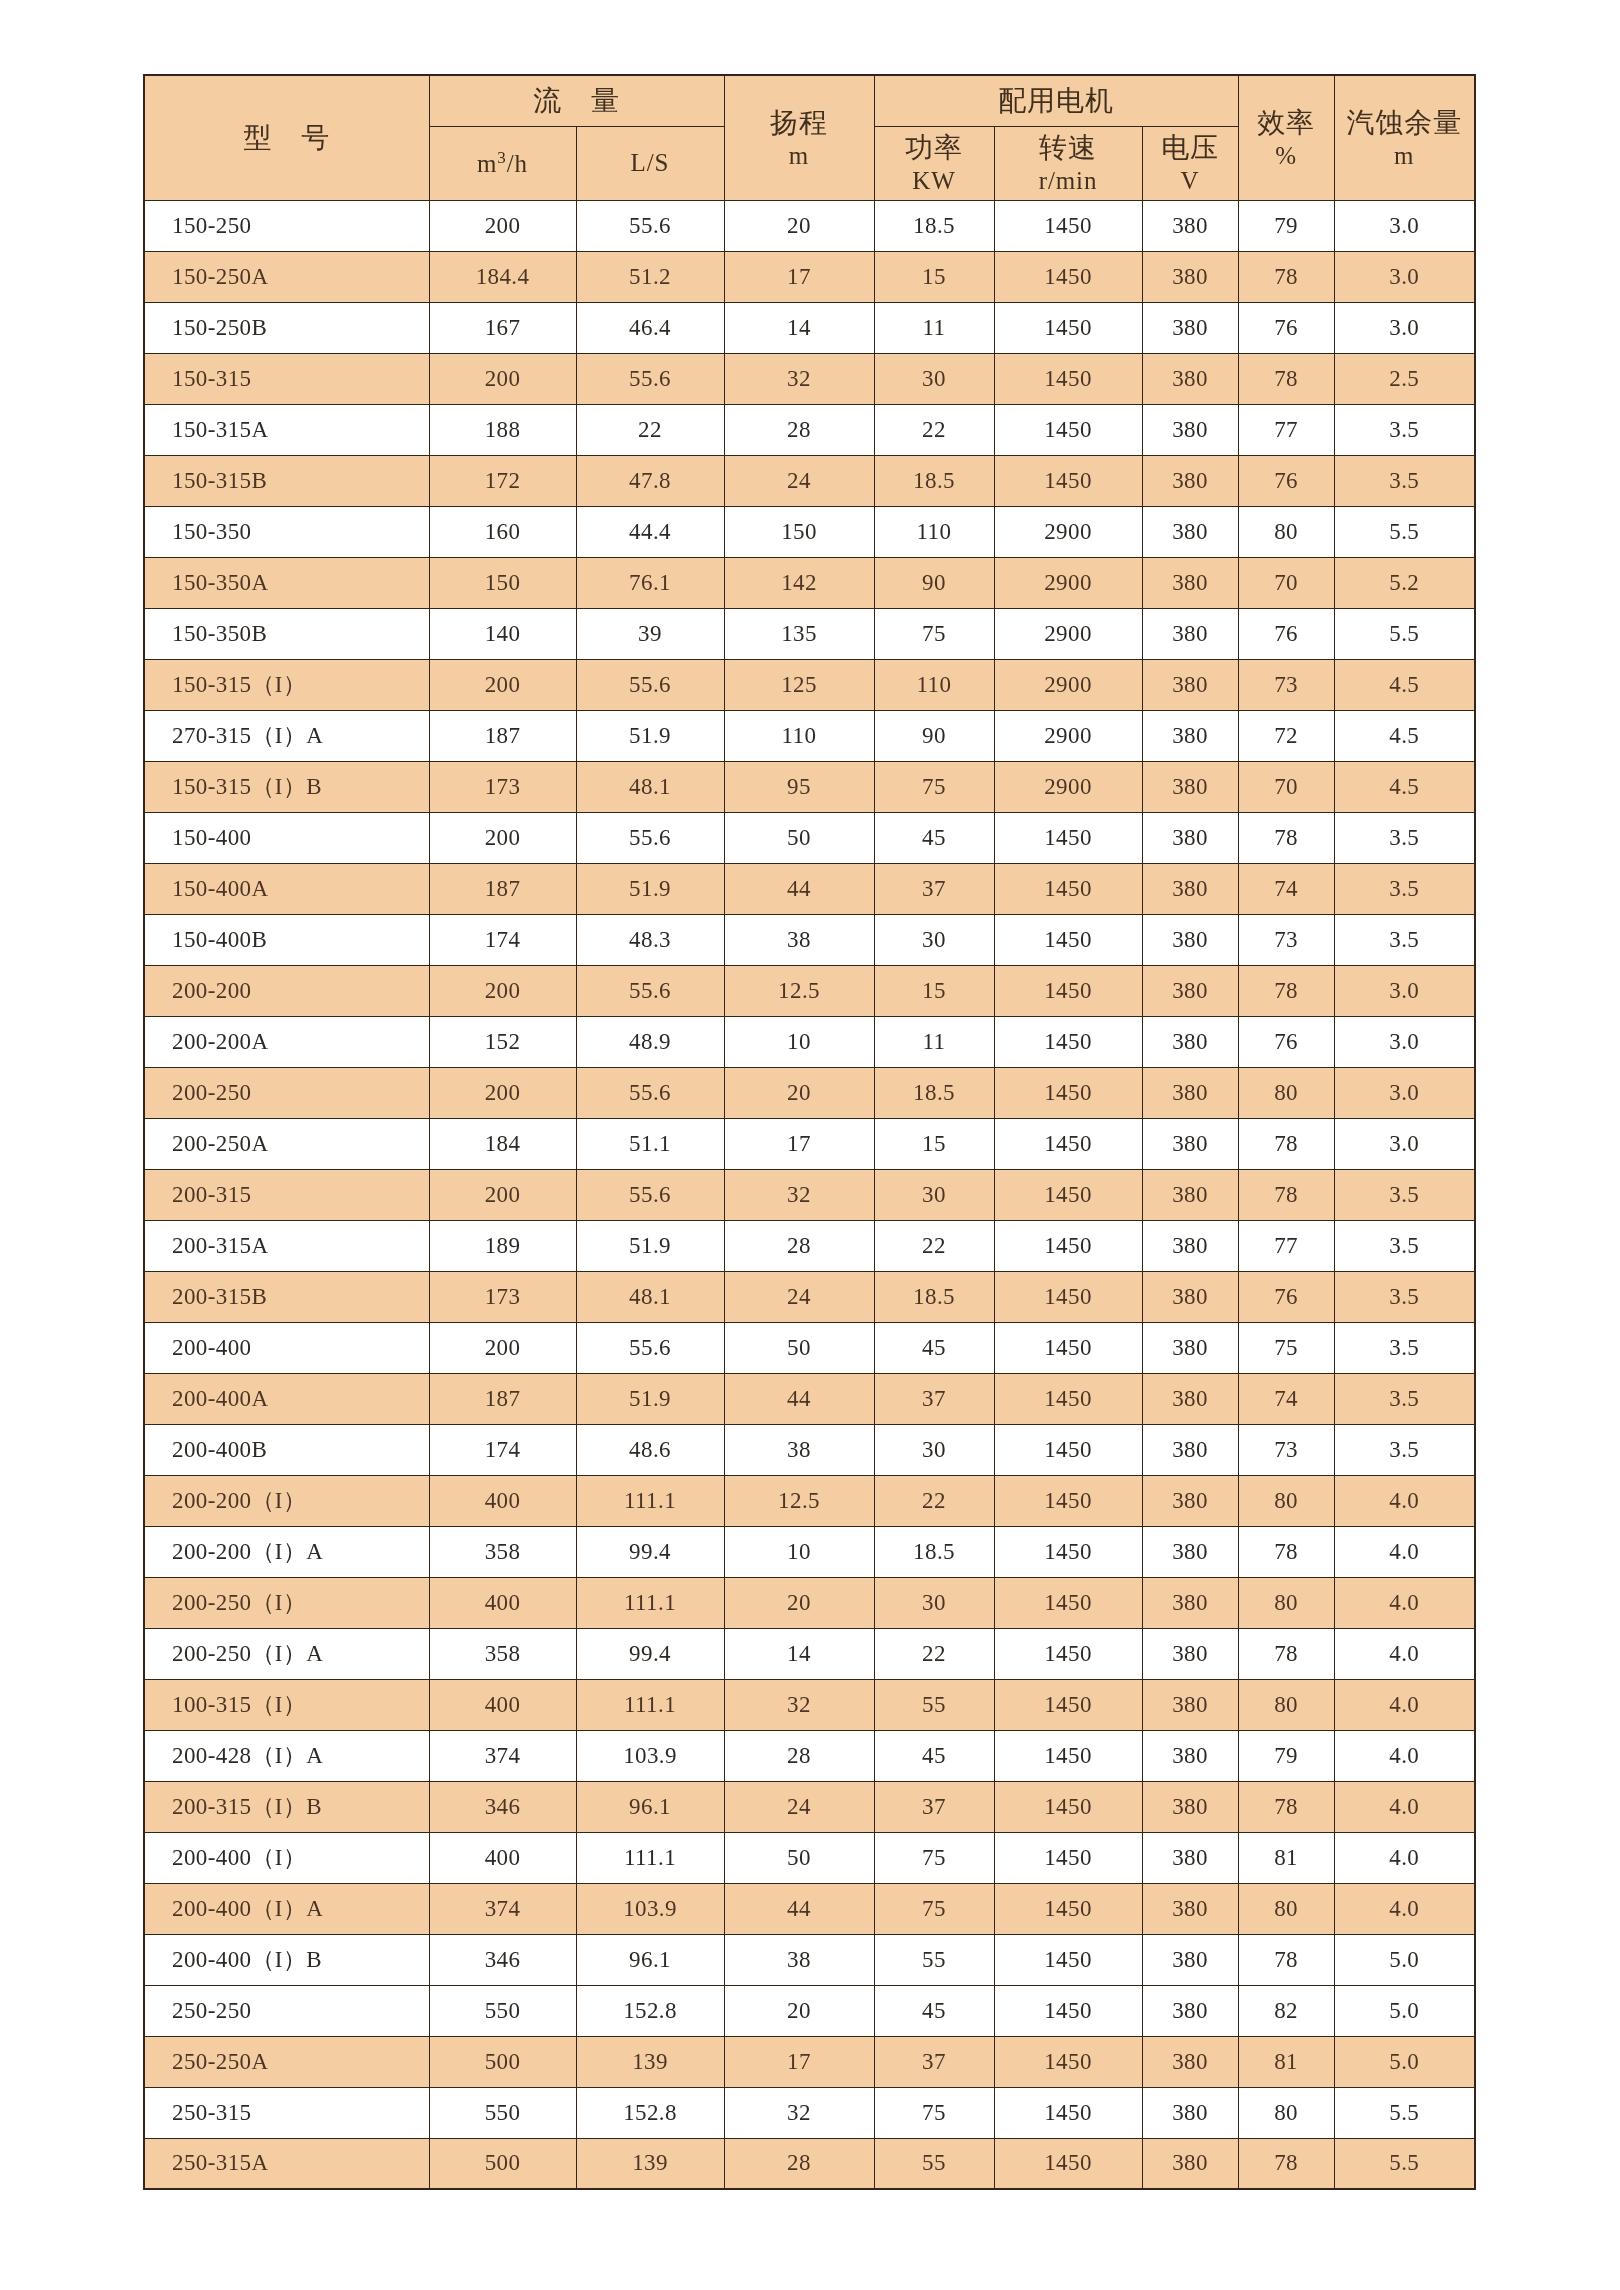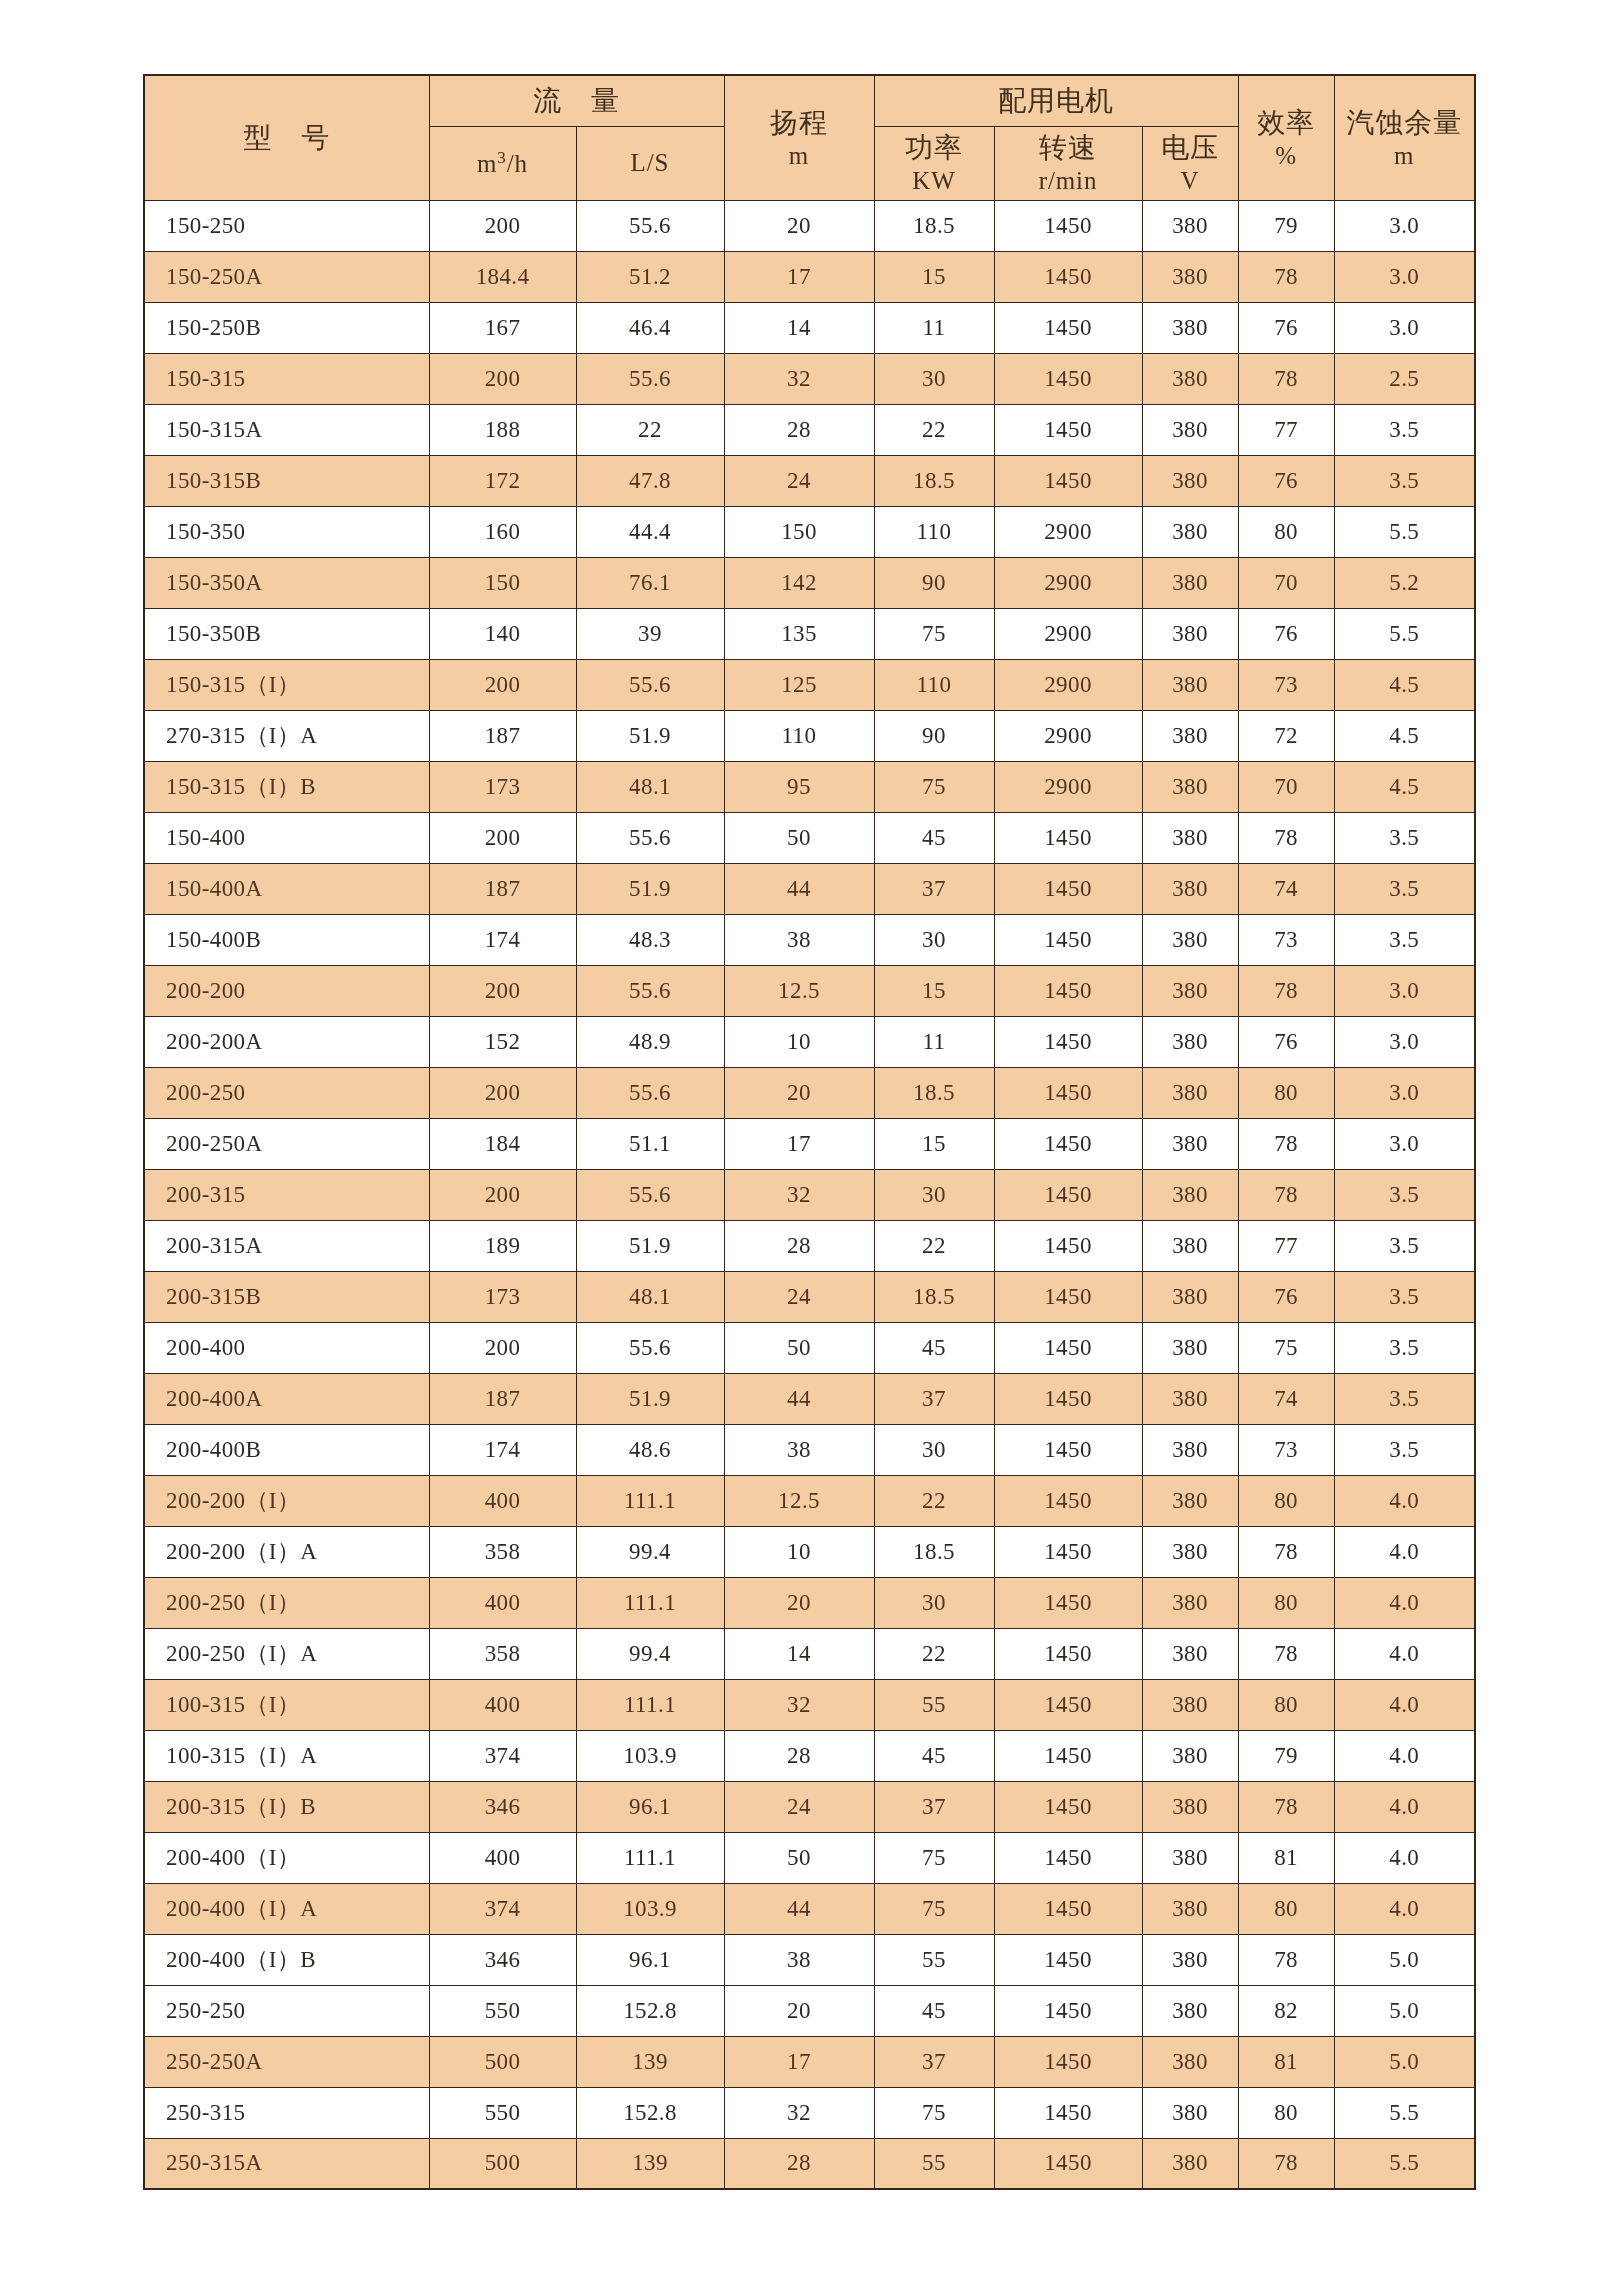--- a/index.html
+++ b/index.html
@@ -50,21 +50,21 @@
     letter-spacing:0.4px;
     color:var(--text-white-row);
     background:#ffffff;
   }
   tbody tr.peach td{
     background:var(--stripe);
     color:var(--text-peach-row);
   }
   tbody td.model-cell{
     text-align:left;
-    padding-left:21px;
+    padding-left:27px;
   }
 </style>
 </head>
 <body>
 
 <div class="page">
   <table class="spec">
     <colgroup>
       <col style="width:285px">
       <col style="width:147px">
@@ -446,21 +446,21 @@
           <td>400</td>
           <td>111.1</td>
           <td>32</td>
           <td>55</td>
           <td>1450</td>
           <td>380</td>
           <td>80</td>
           <td>4.0</td>
         </tr>
         <tr class="white">
-          <td class="model-cell">100-315（I）A</td>
+          <td class="model-cell">200-428（I）A</td>
           <td>374</td>
           <td>103.9</td>
           <td>28</td>
           <td>45</td>
           <td>1450</td>
           <td>380</td>
           <td>79</td>
           <td>4.0</td>
         </tr>
         <tr class="peach">

